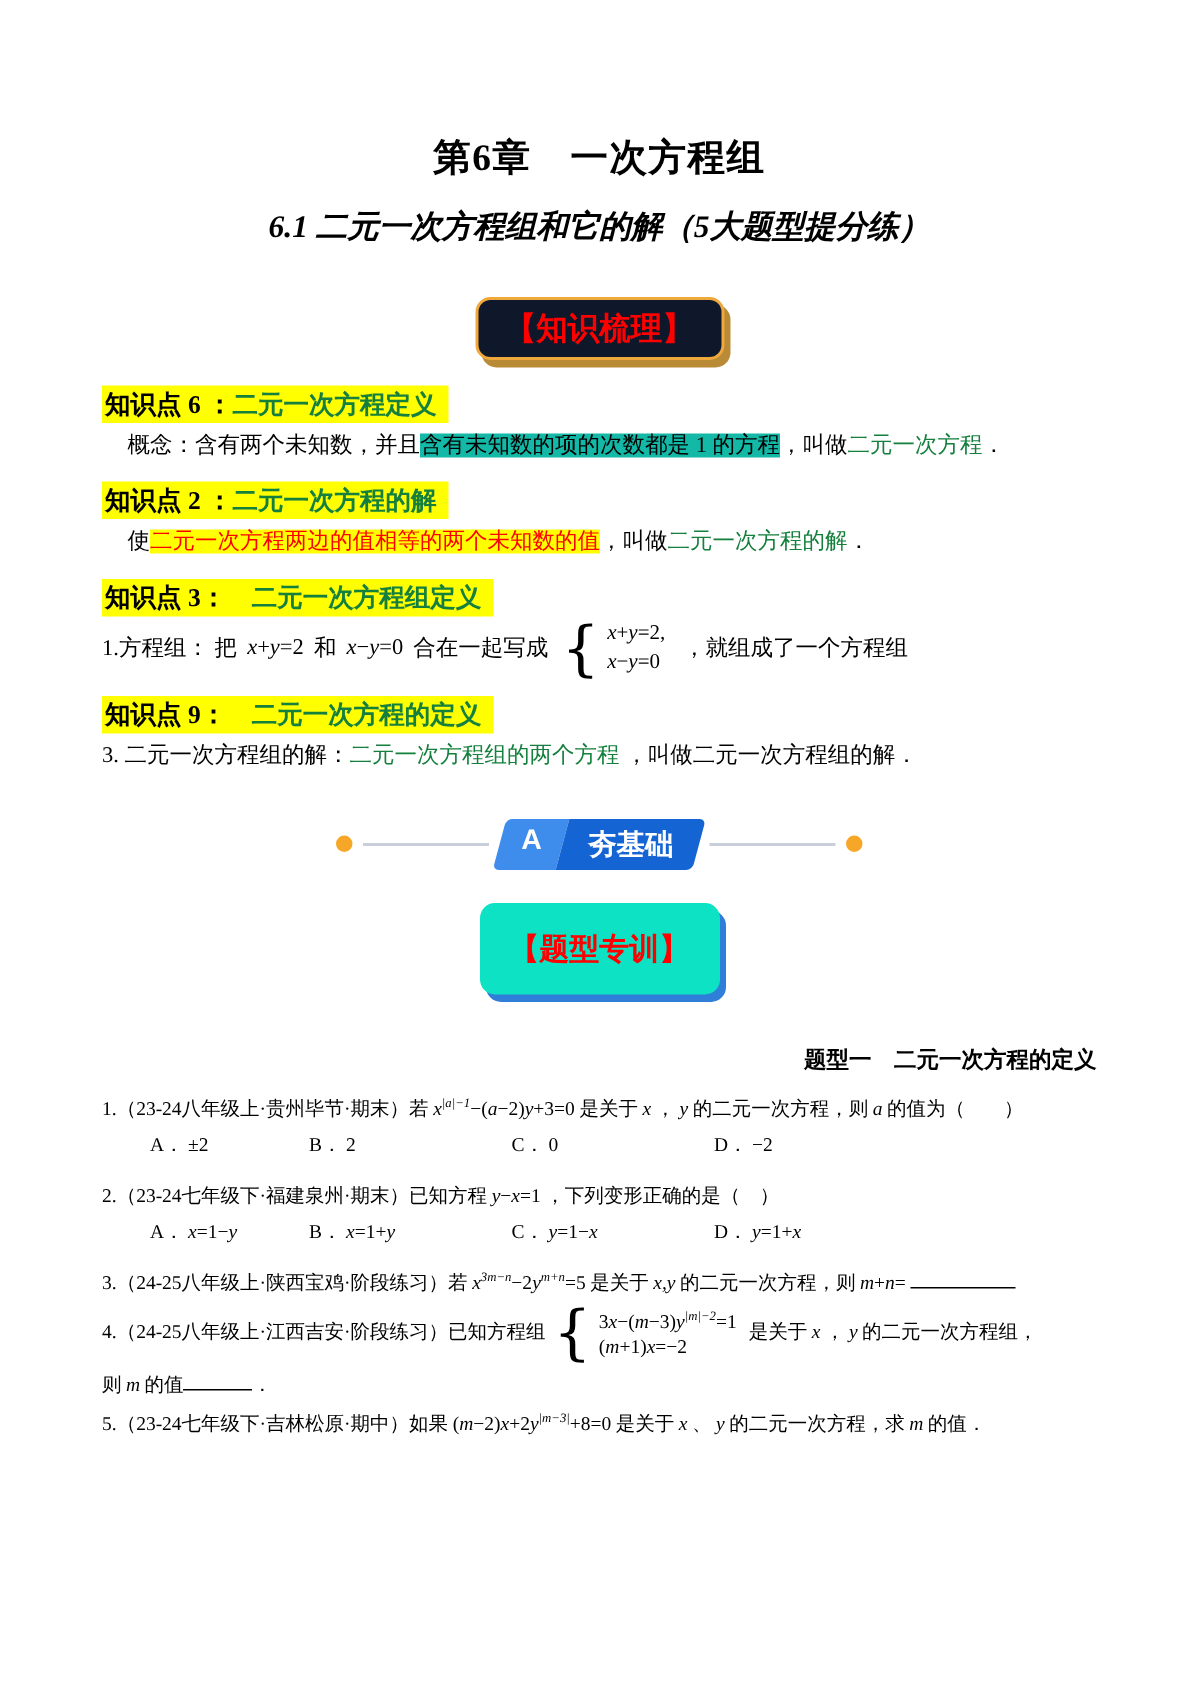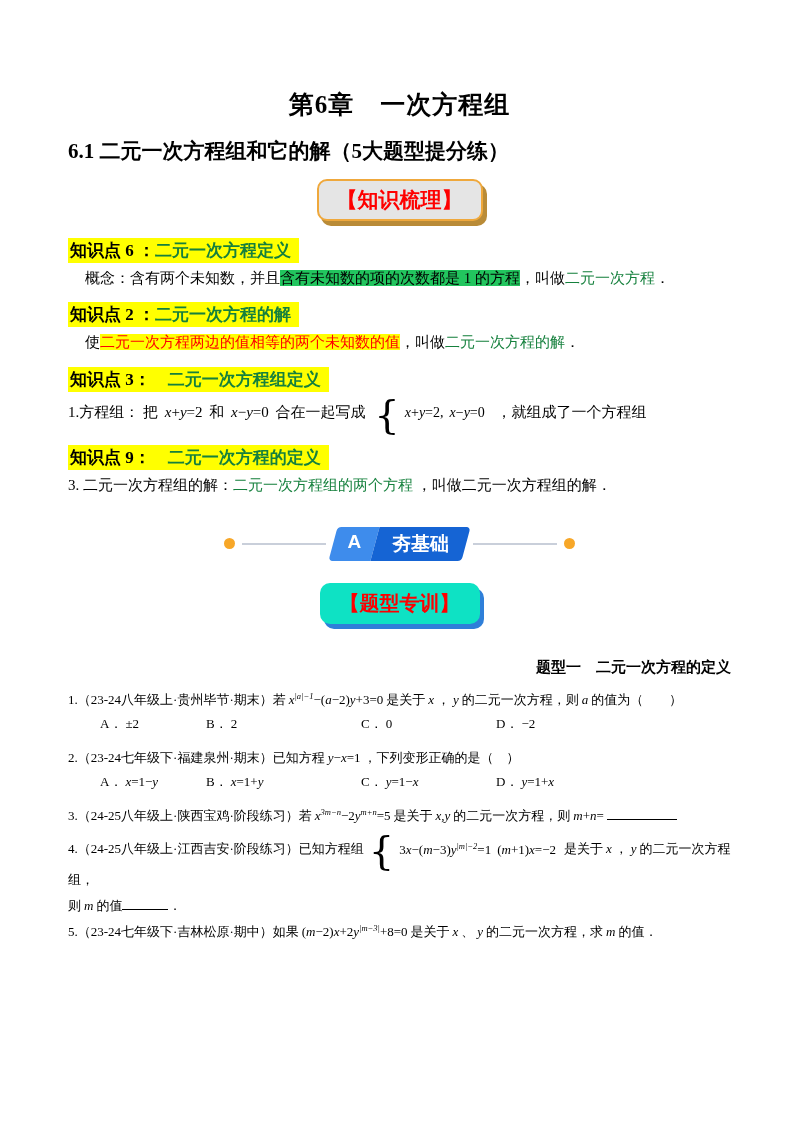--- a/index.html
+++ b/index.html
@@ -4,61 +4,61 @@
 <style>
   * { margin:0; padding:0; box-sizing:border-box; }
   body { background:#ffffff; }
   .page {
     position:relative; width:793px; height:988px; margin:0 auto;
     background:#ffffff; overflow:hidden;
     padding:88px 62px 0 68px;
     font-family:"Liberation Serif", serif; font-size:15px; color:#000;
   }
   .doc-title { text-align:center; font-size:25px; font-weight:bold; margin-bottom:16px; letter-spacing:1px; }
-  .doc-subtitle { font-size:21px; font-weight:bold; margin-bottom:14px; }
+  .doc-subtitle { text-align:center; font-size:21px; font-weight:bold; margin-bottom:33px;font-style:italic; }
   .center { text-align:center; }
   .badge-gold {
-    display:inline-block; background:#e5e5e5; border:2px solid #EFA83C;
+    display:inline-block; background:#0f172a; border:2px solid #EFA83C;
     box-shadow:4px 5px 0 #B98B37; border-radius:10px;
     color:#FE0000; font-weight:bold; font-size:21px; padding:5px 18px;
     font-family:"Liberation Sans", sans-serif; margin-bottom:12px;
   }
   .badge-teal {
     display:inline-block; background:#0EE2C4; box-shadow:4px 5px 0 #2F7FD9;
     border-radius:10px; color:#FE0000; font-weight:bold; font-size:20px;
-    padding:7px 20px; font-family:"Liberation Sans", sans-serif; margin-bottom:4px;
+    padding:17px 20px; font-family:"Liberation Sans", sans-serif; margin-bottom:4px;
   }
   .kp-header { display:inline-block; background:#FFFF00; font-weight:bold; font-size:17px; padding:1px 8px 1px 2px; margin:5px 0 3px; }
   .red { color:#15803d; }
-  .hl { background:#22c55e; }
+  .hl { background:#14b8a6; }
   .hl-red { background:#FFFF00; color:#FE0000; }
   .kp-body { font-size:15px; line-height:1.62; margin-bottom:7px; }
   .indent { padding-left:17px; }
   .math { font-family:"Liberation Serif", serif; white-space:nowrap; margin:0 3px; }
   .math i { font-style:italic; }
   sup { font-size:9.5px; line-height:0; font-style:italic; }
   .vchar { font-style:italic; margin:0 3px; font-family:"Liberation Serif", serif; }
   .system { display:inline-flex; align-items:center; vertical-align:middle; margin:0 5px; }
   .system .brace { font-size:40px; font-weight:300; line-height:0.95; font-family:"DejaVu Serif", serif; }
-  .system .eqs { display:inline-flex; flex-direction:row; font-size:14px; line-height:1.35; margin-left:2px; text-align:left; }
+  .system .eqs { display:inline-flex; flex-direction:column; font-size:14px; line-height:1.35; margin-left:2px; text-align:left; }
   .system .eq { white-space:nowrap; }
   .ribbon-row { display:flex; align-items:center; justify-content:center; margin:30px 0 22px; }
   .dot { width:11px; height:11px; border-radius:50%; background:#F7A728; }
   .rline { width:84px; height:2px; background:#C9CFDA; margin:0 7px; }
   .rb { display:inline-flex; transform:skewX(-15deg); }
   .rb-a { background:#3E8CEC; padding:4px 14px; border-radius:4px 0 0 4px; }
   .rb-label { background:#1564D4; padding:4px 17px; border-radius:0 4px 4px 0; }
   .rb .txt { display:inline-block; transform:skewX(15deg); color:#fff; font-weight:bold; font-size:19px; font-family:"Liberation Sans", sans-serif; }
   .topic-heading { font-weight:bold; font-size:15px; margin:30px 0 12px;text-align:right; }
   .question { font-size:13px; line-height:1.7; margin-bottom:4px; }
   .question sup { font-size:8.5px; }
   .options { display:flex; padding-left:32px; margin:4px 0 14px; font-size:13px; }
   .options .opt:nth-child(1) { width:106px; }
   .options .opt:nth-child(2) { width:135px; }
-  .options .opt:nth-child(3) { width:135px;margin-left:20px; }
+  .options .opt:nth-child(3) { width:135px; }
   .blank { display:inline-block; border-bottom:1px solid #000; height:13px; vertical-align:baseline; }
   .q-sys .eqs { font-size:13px; }
 </style>
 </head>
 <body>
 
 <div class="page">
 
   <div class="doc-title">第6章　一次方程组</div>
   <div class="doc-subtitle">6.1 二元一次方程组和它的解（5大题型提分练）</div>

